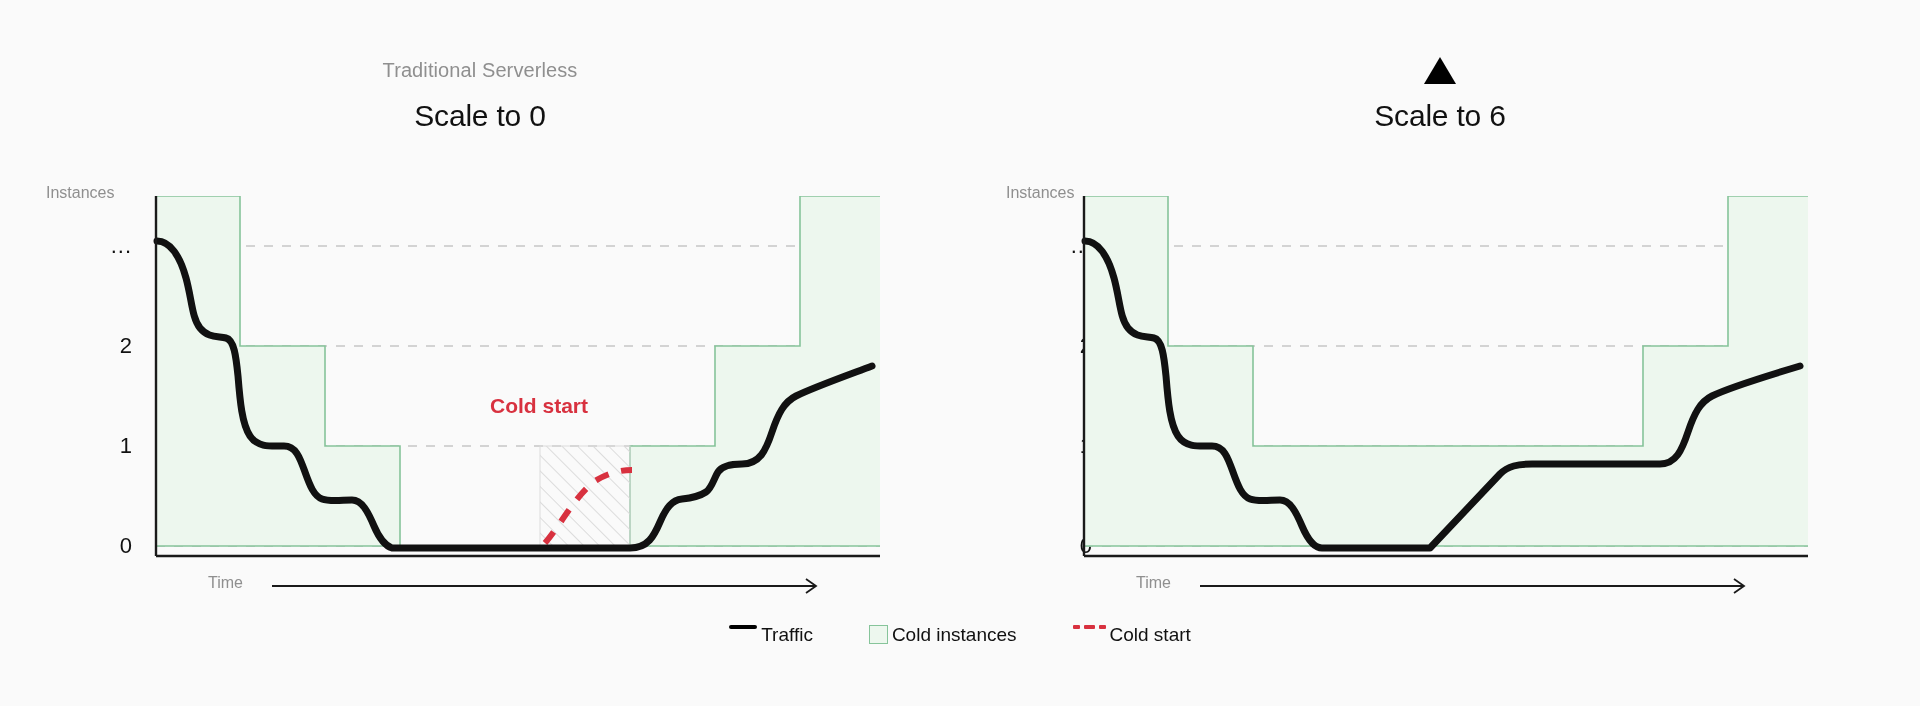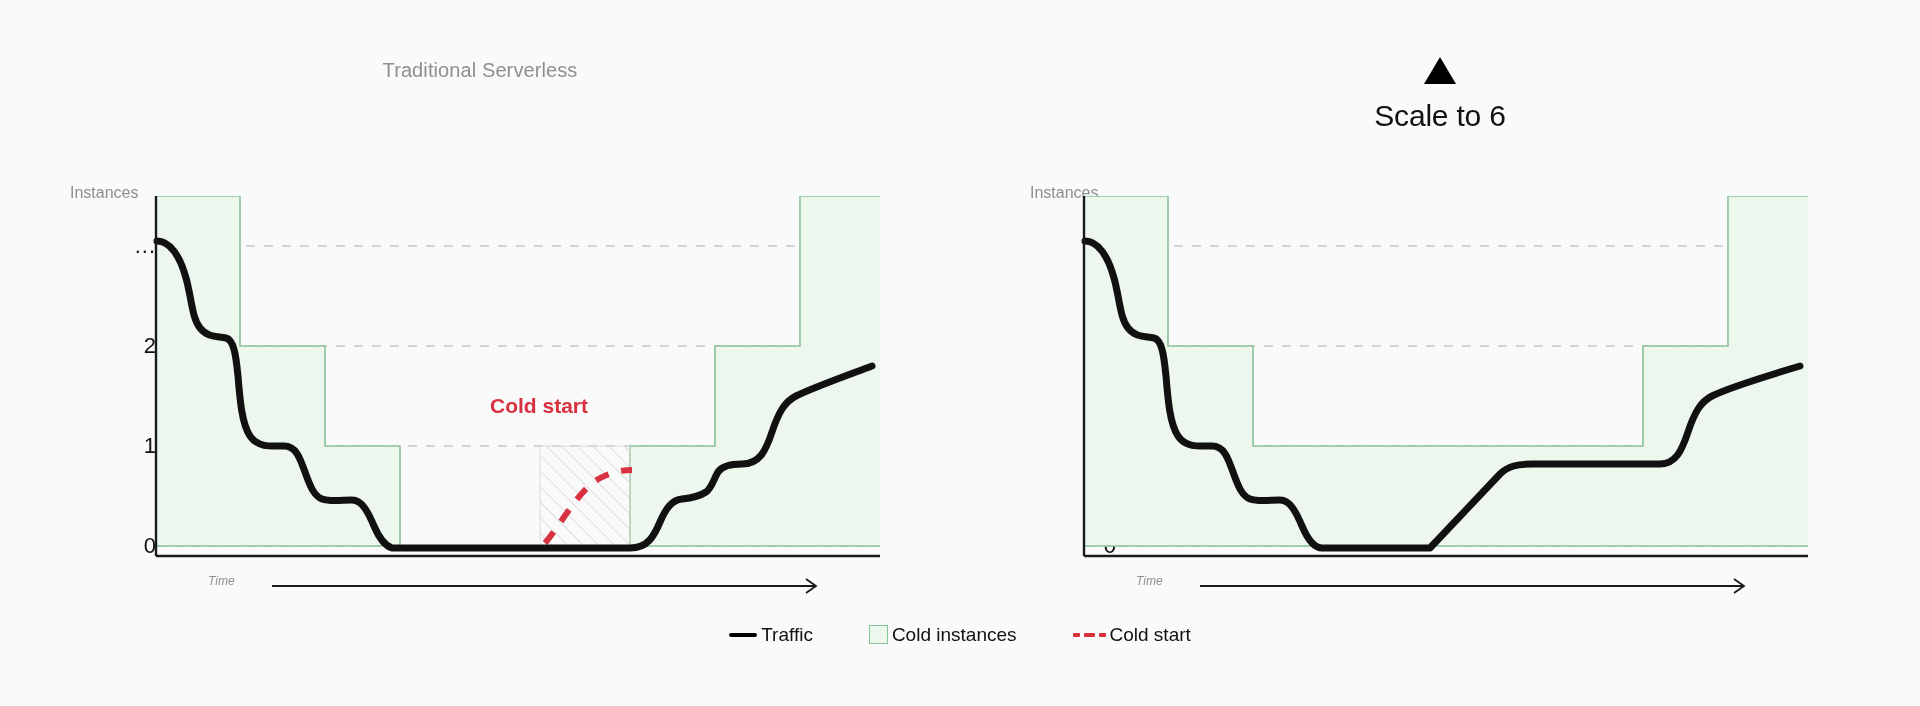--- a/index.html
+++ b/index.html
@@ -40,55 +40,55 @@
   
   .chart-wrap{position:absolute;top:180px;left:0;width:960px;height:420px;}
   .axis-name{
     position:absolute;font-size:16px;color:#8f8f8f;white-space:nowrap;
   }
   .ytick{
     position:absolute;right:0;font-size:22px;color:#111;
     text-align:right;line-height:1;transform:translateY(-50%);
   }
   .ytick.dots{font-size:22px;letter-spacing:1px;color:#111;}
-  .ylabels{position:absolute;left:0;top:0;width:132px;height:420px;margin-left:24px;}
+  .ylabels{position:absolute;left:0;top:0;width:132px;height:420px;}
 
   svg.plot{position:absolute;left:0;top:0;display:block;}
 
   .time-row{position:absolute;top:555px;left:0;width:960px;height:30px;}
   .time-label{
-    position:absolute;font-size:12px;color:#8f8f8f;
+    position:absolute;font-size:16px;color:#8f8f8f;
     top:3px;
-    font-style:italic;
   }
 
   
   .legend{
     position:absolute;left:0;top:625px;width:1920px;
     display:flex;justify-content:center;align-items:center;gap:56px;
   }
-  .legend-item{display:flex;align-items:center;gap:4px;}
+  .legend-item{display:flex;align-items:flex-start;gap:4px;}
   .legend-text{font-size:19px;color:#111;line-height:1;}
   .sw-line{width:28px;height:4px;background:#000;border-radius:2px;}
   .sw-box{
     width:17px;height:17px;background:#edf7ee;border:1.4px solid #86c49a;
   }
   .sw-dots{display:flex;align-items:center;gap:4px;}
   .sw-dots i{display:block;width:7px;height:4px;background:#d8313f;border-radius:1px;}
   .sw-dots i.w{width:11px;}
 </style>
 </head>
 <body>
 
 <div class="page">
 
   <div class="panel" id="panel-left">
 
     <div class="panel-head">
       <div class="eyebrow">Traditional Serverless</div>
+      <div class="panel-title">Scale to 0</div>
     </div>
 
     <div class="chart-wrap">
 
       <div class="ylabels">
         <div class="axis-name" style="left:46px;top:-12px;">Instances</div>
         <div class="ytick dots" style="top:50px;width:124px;">...</div>
         <div class="ytick" style="top:150px;width:124px;">2</div>
         <div class="ytick" style="top:250px;width:124px;">1</div>
         <div class="ytick" style="top:350px;width:124px;">0</div>

